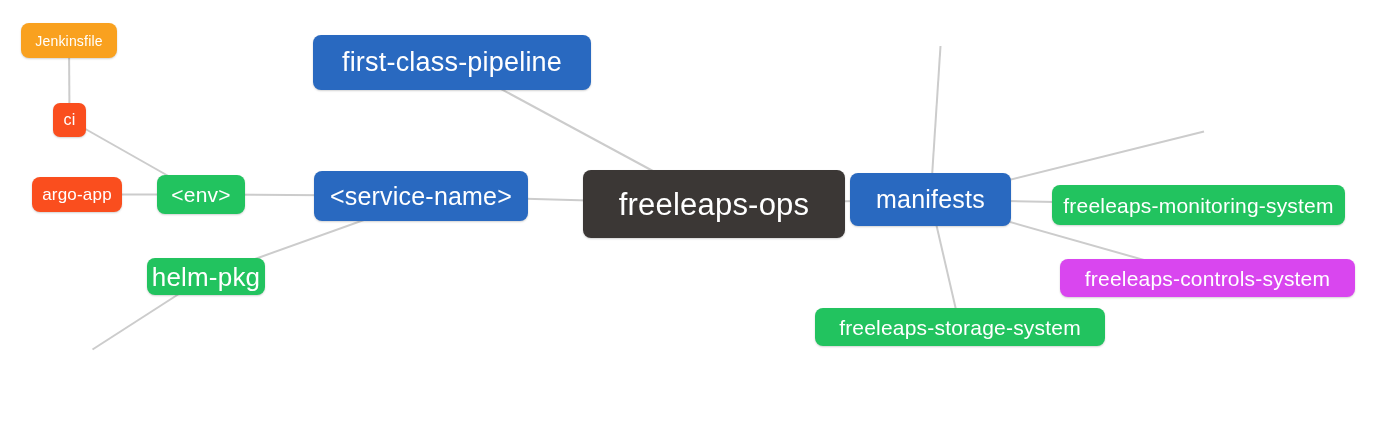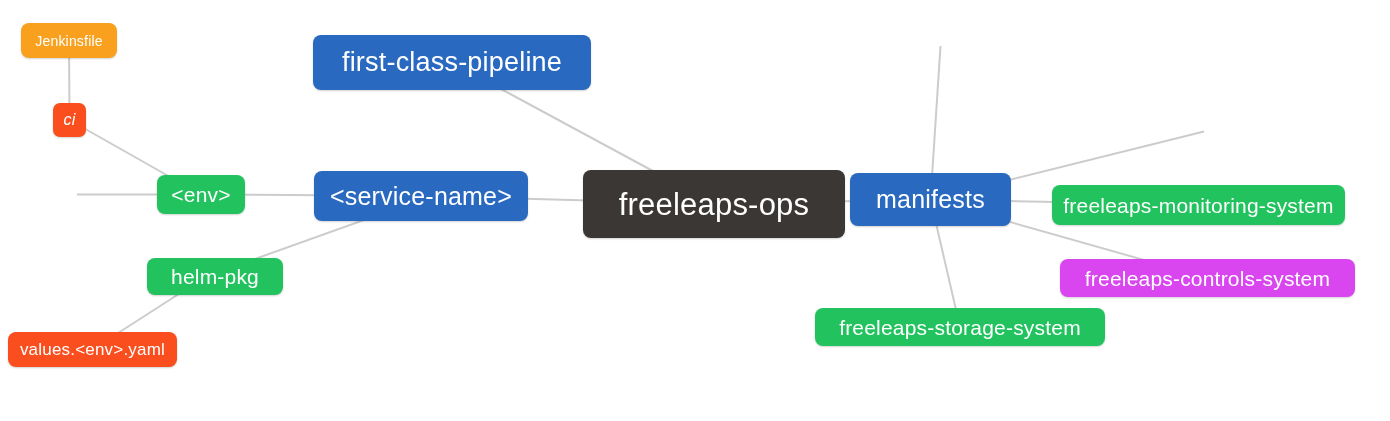--- a/index.html
+++ b/index.html
@@ -49,28 +49,28 @@
       <line x1="206" y1="276.5" x2="92.5" y2="349.5" stroke="#cccccc" stroke-width="2"></line>
       <line x1="930.5" y1="199.5" x2="940.5" y2="46" stroke="#cccccc" stroke-width="2"></line>
       <line x1="930.5" y1="199.5" x2="1204" y2="131.5" stroke="#cccccc" stroke-width="2"></line>
       <line x1="930.5" y1="199.5" x2="1214.5" y2="205" stroke="#cccccc" stroke-width="2"></line>
       <line x1="930.5" y1="199.5" x2="1207.5" y2="278" stroke="#cccccc" stroke-width="2"></line>
       <line x1="930.5" y1="199.5" x2="960" y2="327" stroke="#cccccc" stroke-width="2"></line>
     </svg>
 
   <div class="node" style="left: 21px; top: 23px; width: 96px; height: 35px; font-size: 14px; background-color: rgb(249, 161, 31);">Jenkinsfile</div>
 
-  <div class="node" style="left: 53px; top: 103px; width: 33px; height: 34px; font-size: 16px; border-radius: 7px; background-color: rgb(250, 78, 30); font-style: italic;">ci</div>
+  <div class="node" style="left: 53px; top: 103px; width: 33px; height: 34px; font-size: 16px; border-radius: 7px; background-color: rgb(250, 78, 30);">ci</div>
 
+  <div class="node" style="left: 32px; top: 177px; width: 90px; height: 35px; font-size: 17px; background-color: rgb(250, 78, 30);">argo-app</div>
 
   <div class="node" style="left: 157px; top: 175px; width: 88px; height: 39px; font-size: 21px; background-color: rgb(34, 195, 95);">&lt;env&gt;</div>
 
-  <div class="node" style="left: 147px; top: 258px; width: 136px; height: 37px; font-size: 21px; background-color: rgb(34, 195, 95);">helm-pkg</div>
+  <div class="node" style="left: 147px; top: 258px; width: 118px; height: 37px; font-size: 26px; background-color: rgb(34, 195, 95);">helm-pkg</div>
 
-  <div class="node" style="left: 8px; top: 332px; width: 169px; height: 35px; font-size: 17px; background-color: rgb(250, 78, 30);">values.&lt;env&gt;.yaml</div>
 
   <div class="node" style="left: 313px; top: 35px; width: 278px; height: 55px; font-size: 27px; background-color: rgb(41, 105, 192);">first-class-pipeline</div>
 
   <div class="node" style="left: 314px; top: 171px; width: 214px; height: 50px; font-size: 25px; background-color: rgb(41, 105, 192);">&lt;service-name&gt;</div>
 
   <div class="node" style="left: 583px; top: 170px; width: 262px; height: 68px; font-size: 31px; background-color: rgb(59, 55, 53);">freeleaps-ops</div>
 
   <div class="node" style="left: 850px; top: 173px; width: 161px; height: 53px; font-size: 25px; background-color: rgb(41, 105, 192);">manifests</div>
 
 

